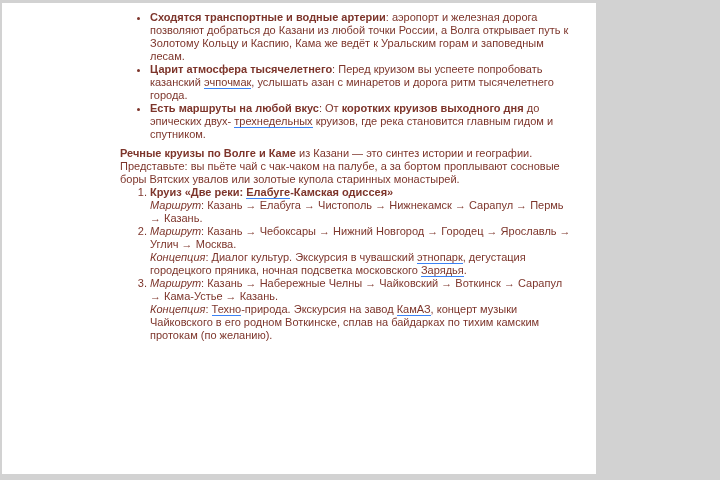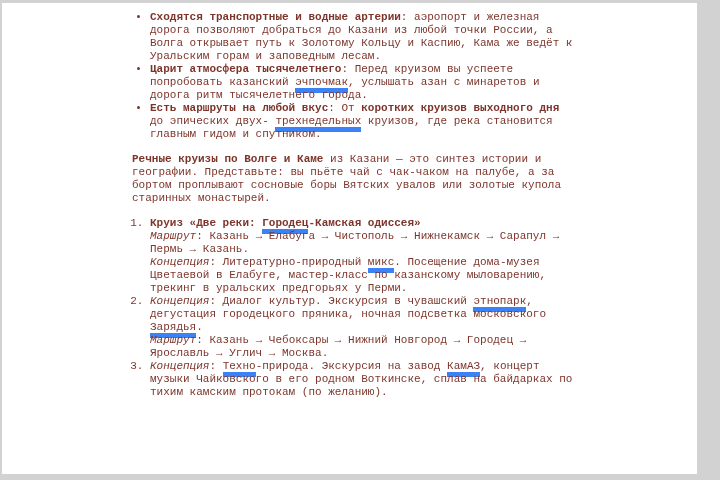--- a/index.html
+++ b/index.html
@@ -1,51 +1,51 @@
 <!DOCTYPE html>
 <html lang="ru"><head>
 <meta charset="utf-8">
 <style>
   html, body { margin: 0; padding: 0; background: #d2d2d2; }
   .screen {
     position: relative;
-    width: 720px; height: 480px;
+    width: 596px; height: 480px;
     background: #d2d2d2;
     overflow: hidden;
-    font-family: Liberation Mono, monospace;
+    font-family: Liberation Sans, sans-serif;
   }
   .page {
     position: absolute;
     left: 2px; top: 3px;
     width: 695px; height: 471px;
     background: #ffffff;
     overflow: hidden;
     color: #7d352b;
     font-size: 11px;
     line-height: 13px;
   }
   .content {
     padding: 8px 0 0 118px;
     width: 456px;
   }
   ul.bullets { margin: 0 0 6px 0; padding-left: 30px; list-style: disc; }
   ul.bullets > li { margin: 0; }
-  p.intro { margin: 12px; }
+  p.intro { margin: 0; }
   h2.section-heading {
     font-size: 13px; line-height: 15px;
     font-weight: bold;
     margin: 24px 0 16px 0;
   }
   ol.routes { margin: 0; padding-left: 30px; }
   ol.routes > li { margin: 0; }
   .line { margin: 0; }
   .seg-n { font-weight: normal; }
   .seg-b, .seg-bg { font-weight: bold; }
   .seg-i { font-style: italic; margin-top: 28px; }
-  .seg-g, .seg-bg { border-bottom: 5px solid #3b82f6; }
+  .seg-g, .seg-bg { border-bottom: 1px solid #3b82f6; }
 </style>
 </head>
 <body>
 
 <div class="screen">
   <div class="page">
     <div class="content">
 
       <ul class="bullets">
         <li>
@@ -57,29 +57,29 @@
         <li>
           <span class="line"><span class="seg-b">Есть маршруты на любой вкус</span><span class="seg-n">: От </span><span class="seg-b">коротких круизов выходного дня</span><span class="seg-n"> до эпических двух- </span><span class="seg-g">трехнедельных</span><span class="seg-n"> круизов, где река становится главным гидом и спутником.</span></span>
         </li>
       </ul>
 
       <p class="intro"><span class="seg-b">Речные круизы по Волге и Каме</span><span class="seg-n"> из Казани — это синтез истории и географии. Представьте: вы пьёте чай с чак-чаком на палубе, а за бортом проплывают сосновые боры Вятских увалов или золотые купола старинных монастырей.</span></p>
 
 
       <ol class="routes">
         <li>
-          <div class="line"><span class="seg-b">Круиз «Две реки: </span><span class="seg-bg">Городец</span><span class="seg-b">-Камская одиссея»</span></div>
+          <div class="line"><span class="seg-b">Круиз «Две реки: </span><span class="seg-bg">Елабуге</span><span class="seg-b">-Камская одиссея»</span></div>
           <div class="line"><span class="seg-i">Маршрут</span><span class="seg-n">: Казань → Елабуга → Чистополь → Нижнекамск → Сарапул → Пермь → Казань.</span></div>
-          <div class="line"><span class="seg-i">Концепция</span><span class="seg-n">: Литературно-природный </span><span class="seg-g">микс</span><span class="seg-n">. Посещение дома-музея Цветаевой в Елабуге, мастер-класс по казанскому мыловарению, трекинг в уральских предгорьях у Перми.</span></div>
         </li>
         <li>
+          <div class="line"><span class="seg-i">Маршрут</span><span class="seg-n">: Казань → Чебоксары → Нижний Новгород → Городец → Ярославль → Углич → Москва.</span></div>
           <div class="line"><span class="seg-i">Концепция</span><span class="seg-n">: Диалог культур. Экскурсия в чувашский </span><span class="seg-g">этнопарк</span><span class="seg-n">, дегустация городецкого пряника, ночная подсветка московского </span><span class="seg-g">Зарядья</span><span class="seg-n">.</span></div>
-          <div class="line"><span class="seg-i">Маршрут</span><span class="seg-n">: Казань → Чебоксары → Нижний Новгород → Городец → Ярославль → Углич → Москва.</span></div>
         </li>
         <li>
+          <div class="line"><span class="seg-i">Маршрут</span><span class="seg-n">: Казань → Набережные Челны → Чайковский → Воткинск → Сарапул → Кама-Устье → Казань.</span></div>
           <div class="line"><span class="seg-i">Концепция</span><span class="seg-n">: </span><span class="seg-g">Техно</span><span class="seg-n">-природа. Экскурсия на завод </span><span class="seg-g">КамАЗ</span><span class="seg-n">, концерт музыки Чайковского в его родном Воткинске, сплав на байдарках по тихим камским протокам (по желанию).</span></div>
         </li>
 
       </ol>
 
     </div>
   </div>
 </div>
 
 </body></html>

